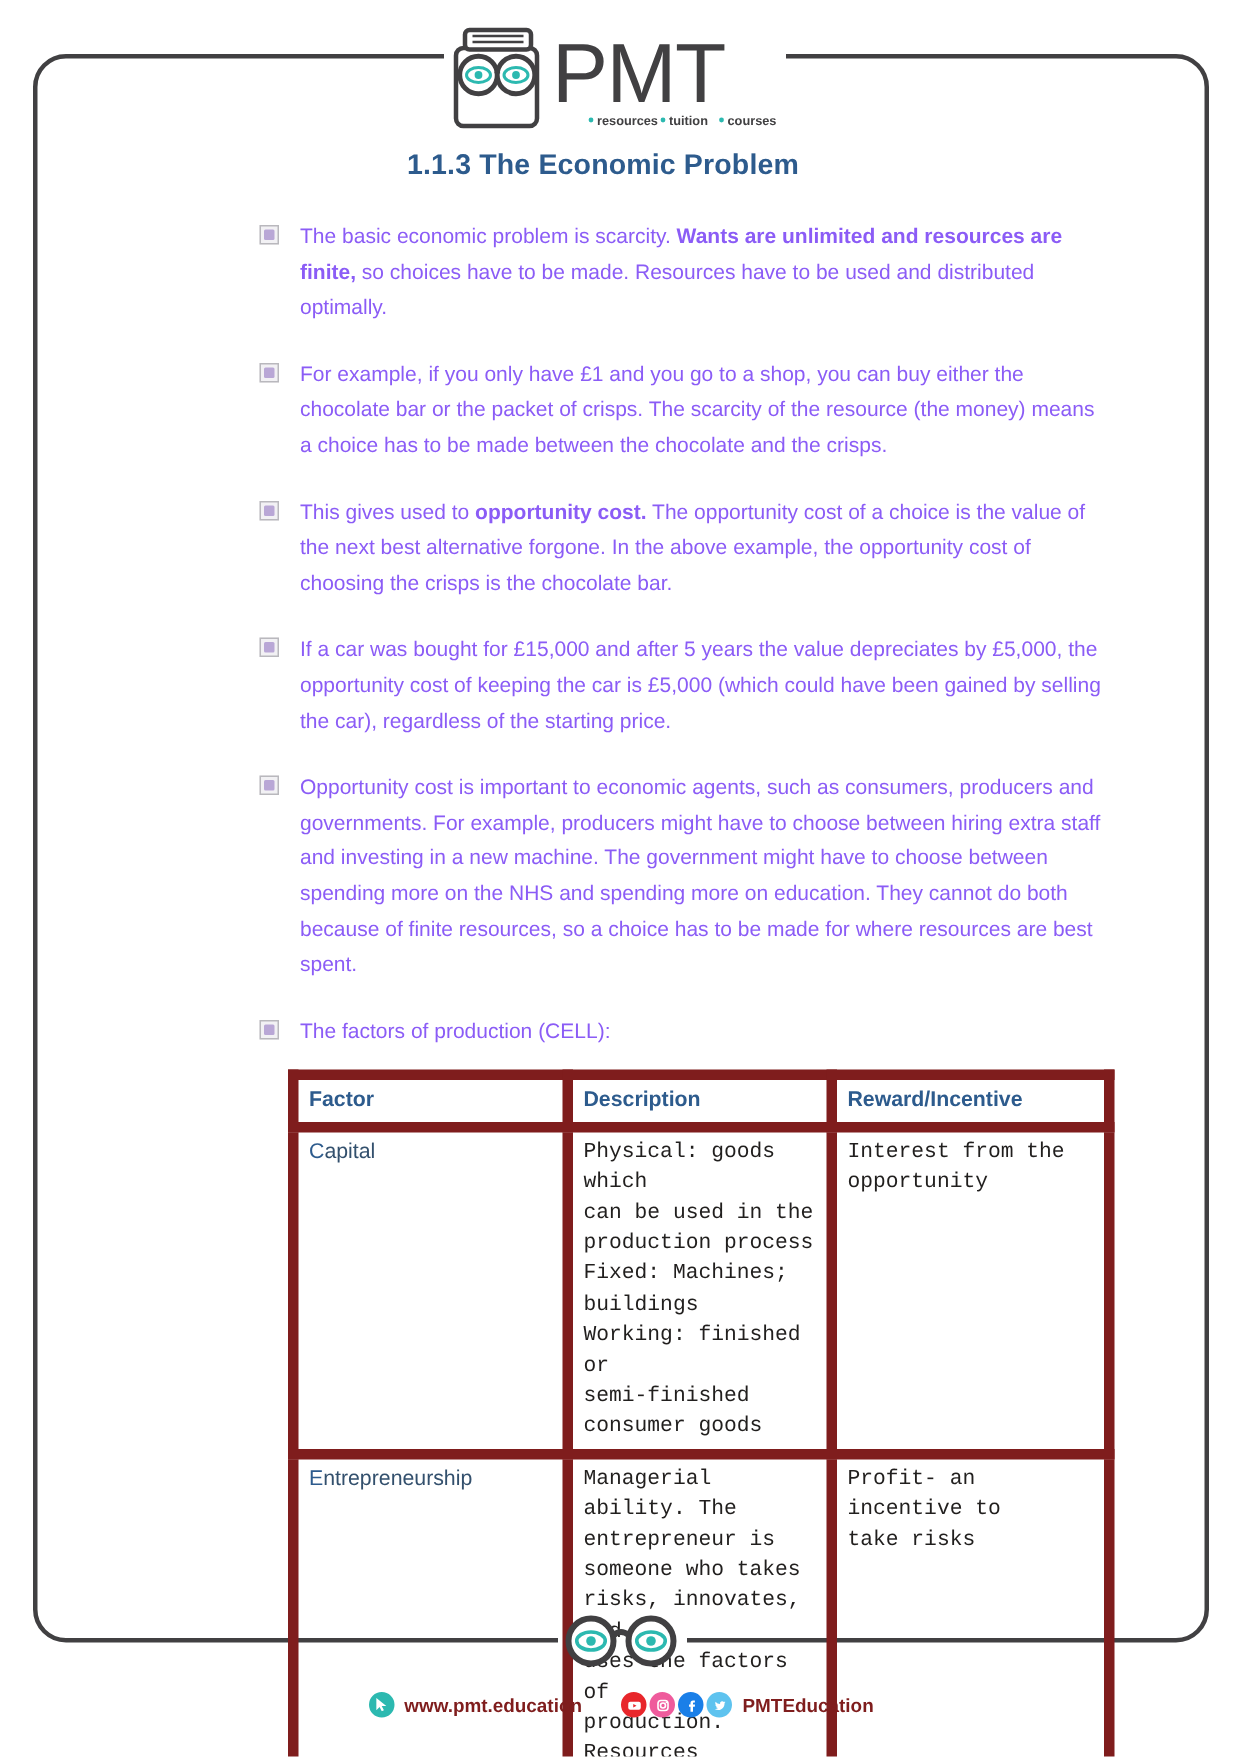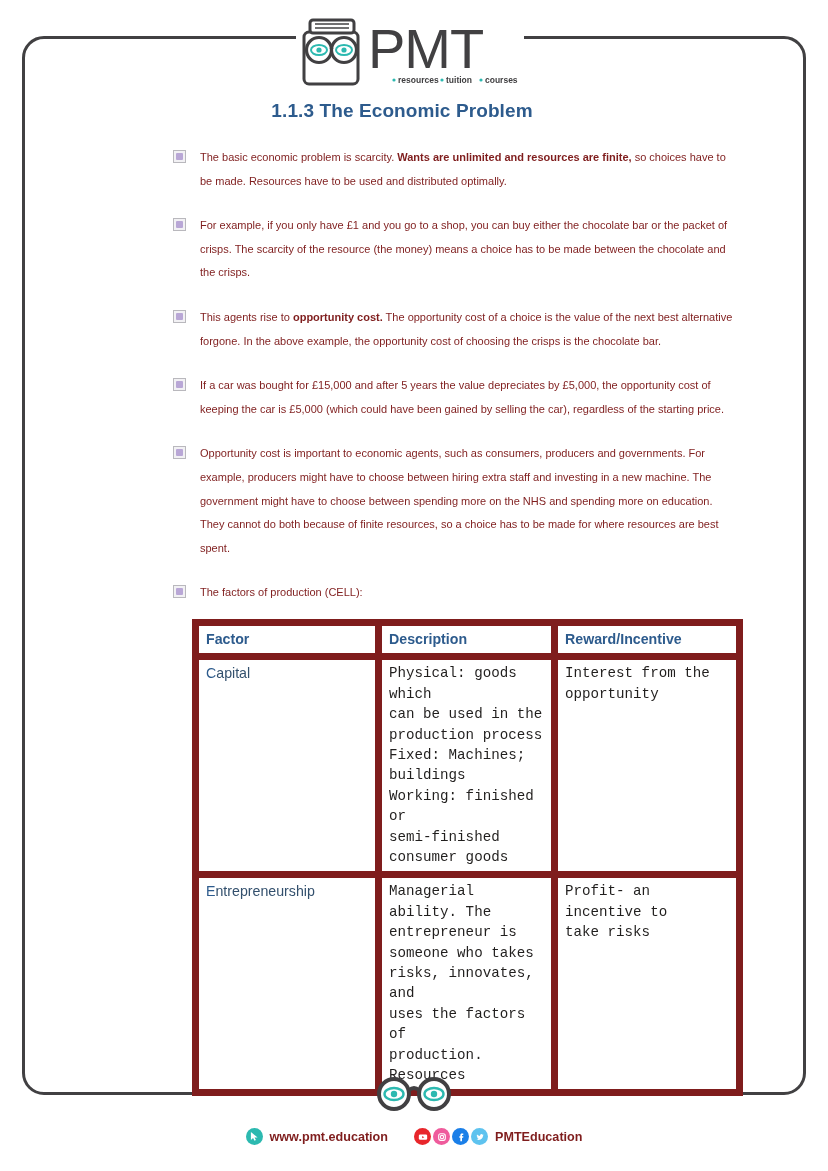--- a/index.html
+++ b/index.html
@@ -76,23 +76,23 @@
   #content {
     position: absolute;
     left: 172px;
     top: 146px;
     width: 566px;
   }
   .bullet-block {
     position: relative;
     padding-left: 28px;
     margin-bottom: 21px;
-    font-size: 11px;
+    font-size: 14px;
     line-height: 23.6px;
-    color: #7f1d1d;
+    color: #8b5cf6;
     text-align: left;
   }
   .bullet-icon {
     position: absolute;
     left: 1px;
     top: 4px;
     width: 13px;
     height: 13px;
     border: 1px solid #b9b8bd;
     background: #f2f1f4;
@@ -230,21 +230,21 @@
     <span><span>The basic economic problem is scarcity. </span><b>Wants are unlimited and resources are finite,</b><span> so choices have to be made. Resources have to be used and distributed optimally.</span></span>
   </div>
 
   <div class="bullet-block">
     <span class="bullet-icon"></span>
     <span><span>For example, if you only have £1 and you go to a shop, you can buy either the chocolate bar or the packet of crisps. The scarcity of the resource (the money) means a choice has to be made between the chocolate and the crisps.</span></span>
   </div>
 
   <div class="bullet-block">
     <span class="bullet-icon"></span>
-    <span><span>This agents rise to </span><b>opportunity cost.</b><span> The opportunity cost of a choice is the value of the next best alternative forgone. In the above example, the opportunity cost of choosing the crisps is the chocolate bar.</span></span>
+    <span><span>This gives used to </span><b>opportunity cost.</b><span> The opportunity cost of a choice is the value of the next best alternative forgone. In the above example, the opportunity cost of choosing the crisps is the chocolate bar.</span></span>
   </div>
 
   <div class="bullet-block">
     <span class="bullet-icon"></span>
     <span><span>If a car was bought for £15,000 and after 5 years the value depreciates by £5,000, the opportunity cost of keeping the car is £5,000 (which could have been gained by selling the car), regardless of the starting price.</span></span>
   </div>
 
   <div class="bullet-block">
     <span class="bullet-icon"></span>
     <span><span>Opportunity cost is important to economic agents, such as consumers, producers and governments. For example, producers might have to choose between hiring extra staff and investing in a new machine. The government might have to choose between spending more on the NHS and spending more on education. They cannot do both because of finite resources, so a choice has to be made for where resources are best spent.</span></span>

